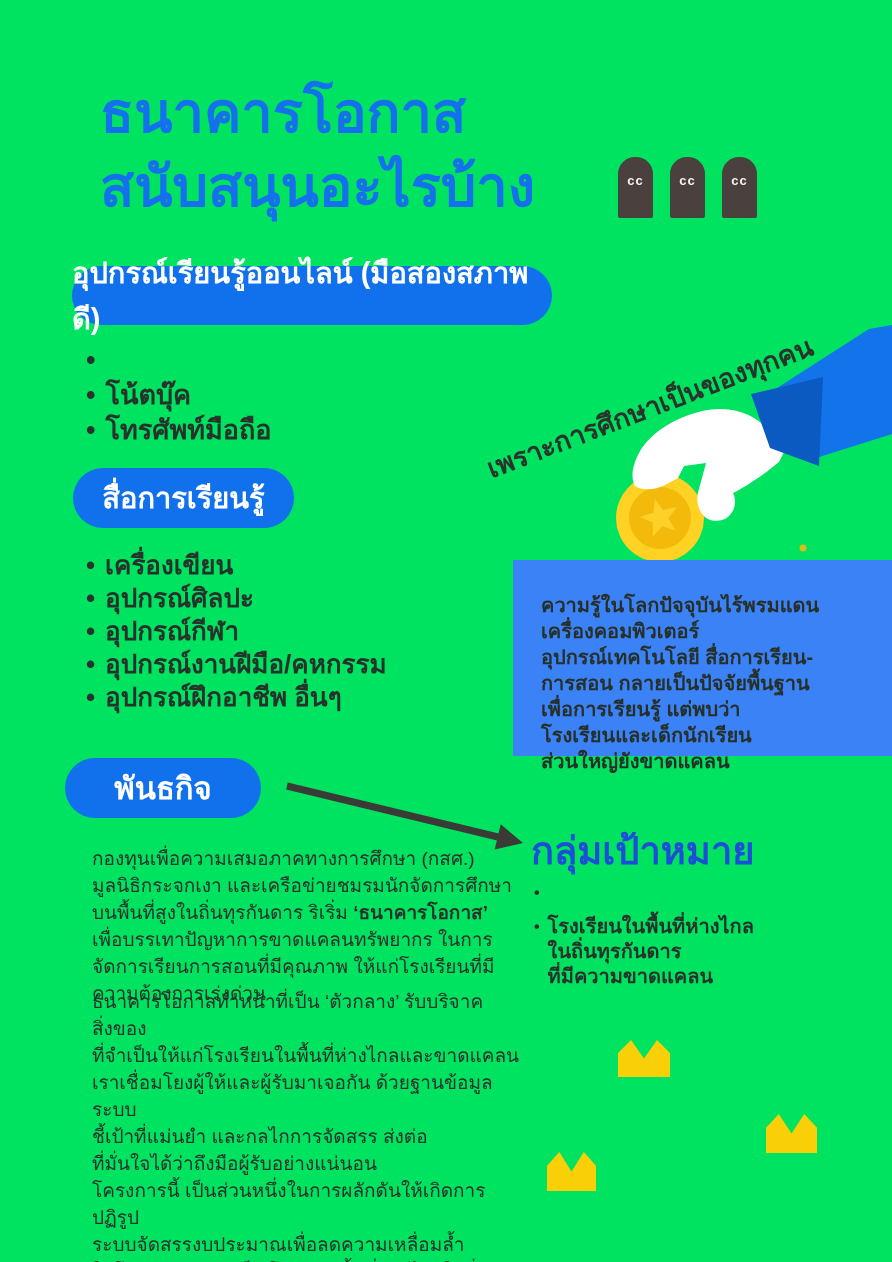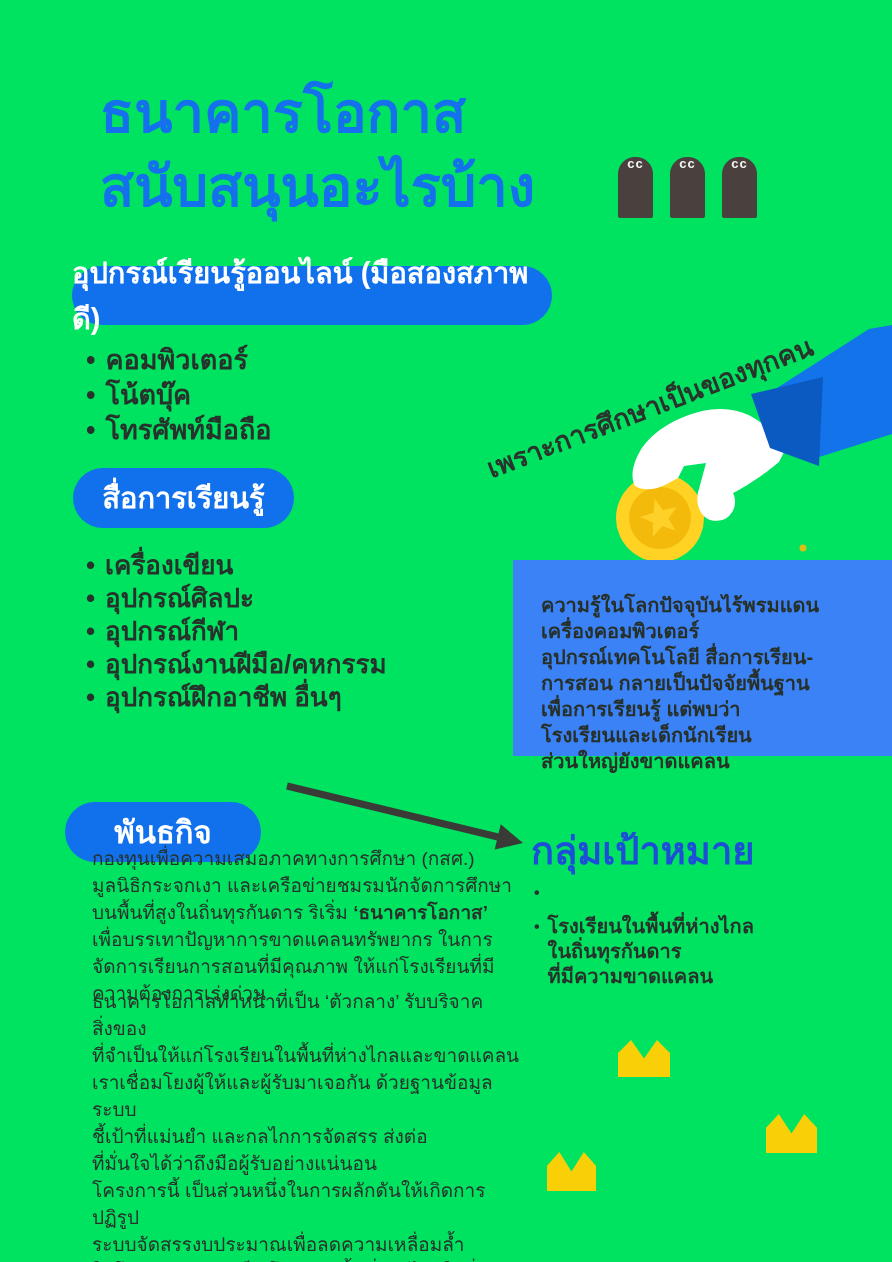--- a/index.html
+++ b/index.html
@@ -15,32 +15,32 @@
     left:100px;top:76px;width:640px;
     font-size:56px;line-height:74px;font-weight:800;color:#1470EC;
     white-space:pre-line;letter-spacing:0;
   }
   
   .tomb{
     width:35px;height:61px;background:#4A403D;border-radius:17px 17px 2px 2px;
     position:absolute;top:157px;text-align:center;
   }
   .tomb span{
-    display:block;margin-top:0;color:#F2F2F0;font-size:13px;font-weight:700;
+    display:block;margin-top:17px;color:#F2F2F0;font-size:13px;font-weight:700;
     letter-spacing:1px;line-height:13px;
   }
   
   .pill{
     background:#1171EC;border-radius:40px;color:#FFFFFF;
     display:flex;align-items:center;justify-content:center;
     font-weight:700;
   }
   .pill1{left:72px;top:266px;width:480px;height:59px;font-size:29px;}
   .pill2{left:73px;top:468px;width:221px;height:60px;font-size:29px;}
-  .pill3{left:65px;top:758px;width:196px;height:60px;font-size:31px;margin-top:44px;}
+  .pill3{left:65px;top:758px;width:196px;height:60px;font-size:31px;}
   
   .blist{color:#26322B;font-weight:700;}
   .blist .li{display:flex;}
   .blist .dot{margin-right:10px;}
   .list1{left:86px;top:343px;font-size:27px;line-height:35px;}
   .list2{left:86px;top:549px;font-size:26px;line-height:33px;}
   
   .tagline{
     left:488px;top:448px;width:380px;
     transform:rotate(-21deg);transform-origin:0 50%;
@@ -89,21 +89,20 @@
     <span>cc</span>
   </div>
   <div class="tomb" style="left:722px;">
     <span>cc</span>
   </div>
 
   <div class="abs pill pill1">อุปกรณ์เรียนรู้ออนไลน์ (มือสองสภาพดี)</div>
   <div class="abs blist list1">
       <div class="li">
         <span class="dot">•</span>
-        <span class="it">คอมพิวเตอร์</span>
       </div>
       <div class="li">
         <span class="dot">•</span>
         <span class="it">โน้ตบุ๊ค</span>
       </div>
       <div class="li">
         <span class="dot">•</span>
         <span class="it">โทรศัพท์มือถือ</span>
       </div>
     </div>

